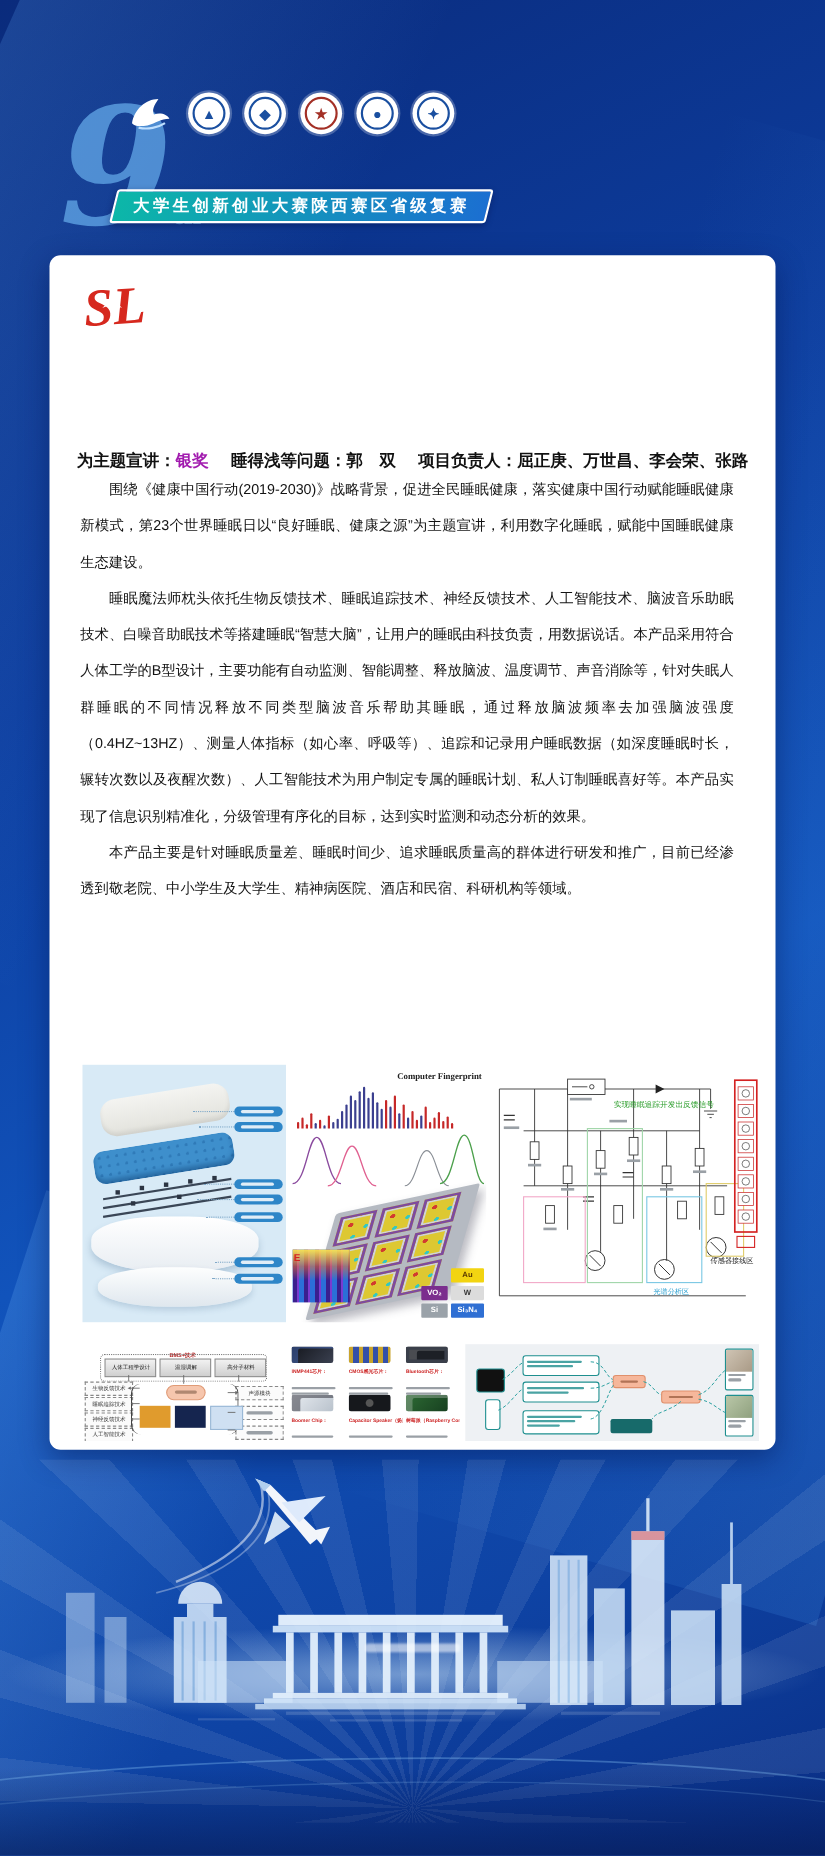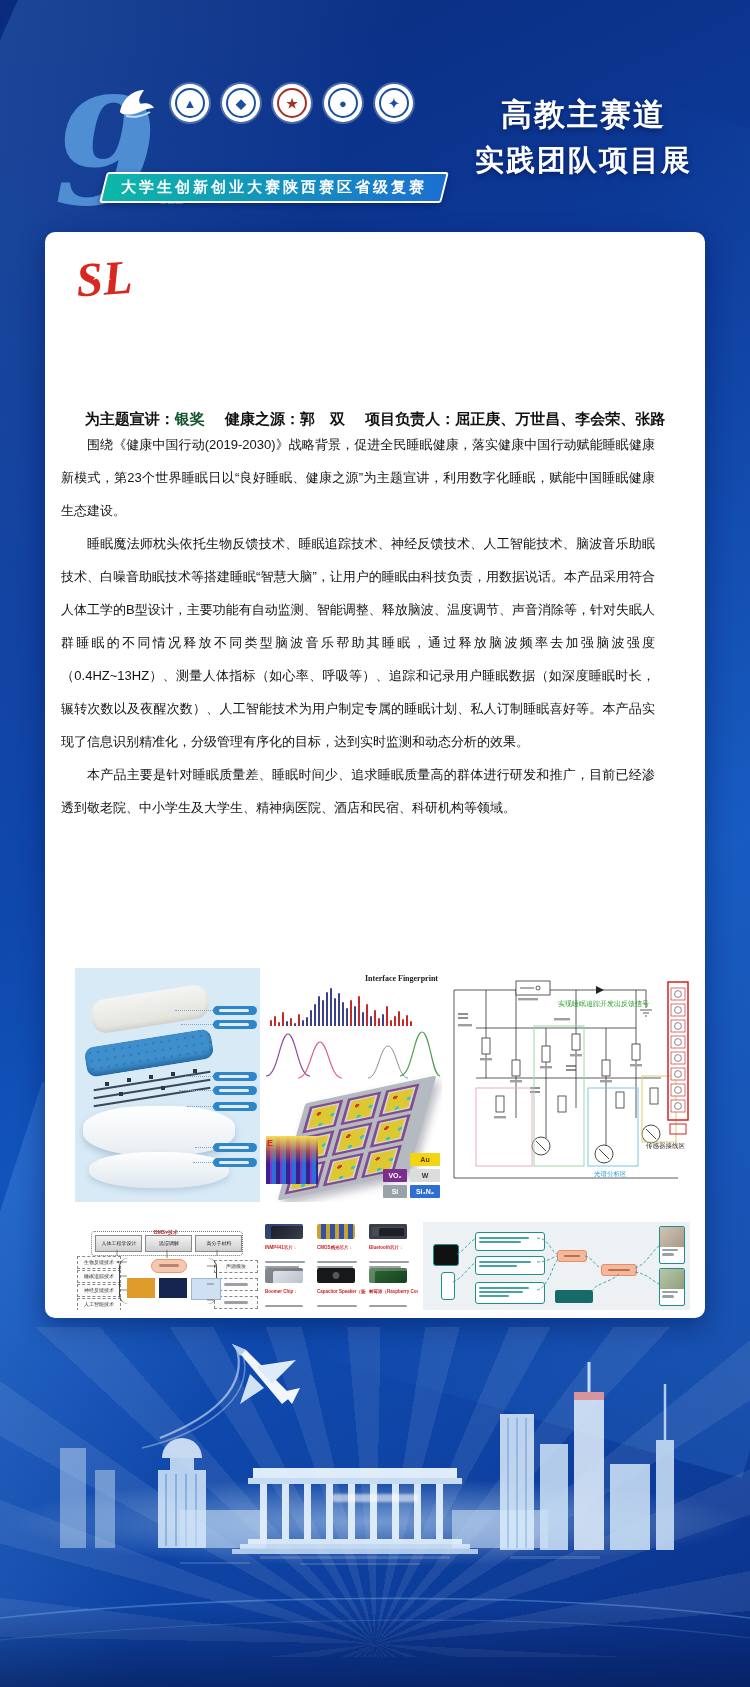--- a/index.html
+++ b/index.html
@@ -44,23 +44,23 @@
   .card{position:absolute;left:45px;top:232px;width:660px;height:1086px;background:#fff;border-radius:10px;
     box-shadow:0 8px 26px rgba(0,20,80,.45);}
   .uni-row{position:absolute;left:30px;top:20px;display:flex;align-items:center;}
   .uni-mark{width:66px;height:54px;}
   .uni-names{margin-left:10px;}
   .uni-cn{font-family:"Liberation Serif",serif;font-weight:700;font-size:25px;letter-spacing:5px;color:#141414;}
   .uni-en{font-size:7.5px;letter-spacing:2.6px;color:#7a7a7a;margin-top:2px;}
   .main-title{position:absolute;left:0;top:116px;width:100%;text-align:center;color:#0d0d0d;
     font-weight:900;font-size:27px;letter-spacing:.5px;}
   .meta-line{position:absolute;left:0;top:178px;width:100%;text-align:center;font-size:15px;font-weight:bold;color:#111;white-space:nowrap;}
-  .meta-line .red{color:#14532d;}
+  .meta-line .red{color:#a21caf;}
   .meta-line .gap{display:inline-block;width:16px;}
-  .paras{position:absolute;left:16px;top:196px;width:594px;}
+  .paras{position:absolute;left:28px;top:196px;width:594px;}
   .paras p{margin:0;font-size:13px;line-height:33px;color:#131313;text-align:justify;text-indent:2em;}
 
   
   .figrow1{position:absolute;left:30px;top:736px;display:flex;gap:4px;}
   .figrow2{position:absolute;left:30px;top:990px;display:flex;gap:4px;}
   .fig{position:relative;overflow:hidden;background:#fff;}
 
   
   .t5{font-size:10px;line-height:1.1;transform:scale(.5);transform-origin:center center;display:inline-block;white-space:nowrap;}
   .t5l{font-size:10px;line-height:1.1;transform:scale(.45);transform-origin:left top;display:inline-block;white-space:nowrap;font-weight:bold;color:#cc2222;}
@@ -189,37 +189,33 @@
       </div>
     <div class="logo">
         <span class="em">✦</span>
       </div>
   </div>
 
   <div class="subtitle-box">
     <span>大学生创新创业大赛陕西赛区省级复赛</span>
   </div>
 
-  <div class="track-title">
-    <div class="l1">高教主赛道</div>
-    <div class="l2">实践团队项目展</div>
-  </div>
 
   <div class="card">
     <div class="uni-row">
       <svg class="uni-mark" viewBox="0 0 66 54">
         <text x="2" y="44" font-family="Liberation Serif,serif" font-style="italic" font-weight="900" font-size="48" fill="#d6281e" transform="rotate(-4 10 40)">SL</text>
         <path d="M18,28 q9,-11 18,0 q-9,-5 -18,0 Z" fill="#ffffff"></path>
       </svg>
     </div>
 
 
     <div class="meta-line">
       <span>为主题宣讲：</span><span class="red">银奖</span><span class="gap"></span>
-      <span>健康之源：</span><span>郭　双</span><span class="gap"></span>
+      <span>睡得浅等问题：</span><span>郭　双</span><span class="gap"></span>
       <span>项目负责人：</span><span>屈正庚、万世昌、李会荣、张路</span>
     </div>
 
     <div class="paras">
       <p>围绕《健康中国行动(2019-2030)》战略背景，促进全民睡眠健康，落实健康中国行动赋能睡眠健康新模式，第23个世界睡眠日以“良好睡眠、健康之源”为主题宣讲，利用数字化睡眠，赋能中国睡眠健康生态建设。</p>
       <p>睡眠魔法师枕头依托生物反馈技术、睡眠追踪技术、神经反馈技术、人工智能技术、脑波音乐助眠技术、白噪音助眠技术等搭建睡眠“智慧大脑”，让用户的睡眠由科技负责，用数据说话。本产品采用符合人体工学的B型设计，主要功能有自动监测、智能调整、释放脑波、温度调节、声音消除等，针对失眠人群睡眠的不同情况释放不同类型脑波音乐帮助其睡眠，通过释放脑波频率去加强脑波强度（0.4HZ~13HZ）、测量人体指标（如心率、呼吸等）、追踪和记录用户睡眠数据（如深度睡眠时长，辗转次数以及夜醒次数）、人工智能技术为用户制定专属的睡眠计划、私人订制睡眠喜好等。本产品实现了信息识别精准化，分级管理有序化的目标，达到实时监测和动态分析的效果。</p>
       <p>本产品主要是针对睡眠质量差、睡眠时间少、追求睡眠质量高的群体进行研发和推广，目前已经渗透到敬老院、中小学生及大学生、精神病医院、酒店和民宿、科研机构等领域。</p>
     </div>
 
     <div class="figrow1">
@@ -263,21 +259,21 @@
           </div>
         <div class="pl-pill" style="top:175px">
             <i></i>
           </div>
         <div class="pl-pill" style="top:190px">
             <i></i>
           </div>
       </div>
 
       <div class="fig fig-spectral">
-        <div class="sp-title">Interface Fingerprint</div>
+        <div class="sp-title">Computer Fingerprint</div>
         <div class="sp-bars">
             <div class="spec-bar" style="height: 6px; background: rgb(198, 40, 40);"></div>
             <div class="spec-bar" style="height: 10px; background: rgb(198, 40, 40);"></div>
             <div class="spec-bar" style="height: 4px; background: rgb(198, 40, 40);"></div>
             <div class="spec-bar" style="height: 14px; background: rgb(198, 40, 40);"></div>
             <div class="spec-bar" style="height: 5px; background: rgb(59, 63, 143);"></div>
             <div class="spec-bar" style="height: 8px; background: rgb(198, 40, 40);"></div>
             <div class="spec-bar" style="height: 3px; background: rgb(59, 63, 143);"></div>
             <div class="spec-bar" style="height: 12px; background: rgb(198, 40, 40);"></div>
             <div class="spec-bar" style="height: 6px; background: rgb(59, 63, 143);"></div>

